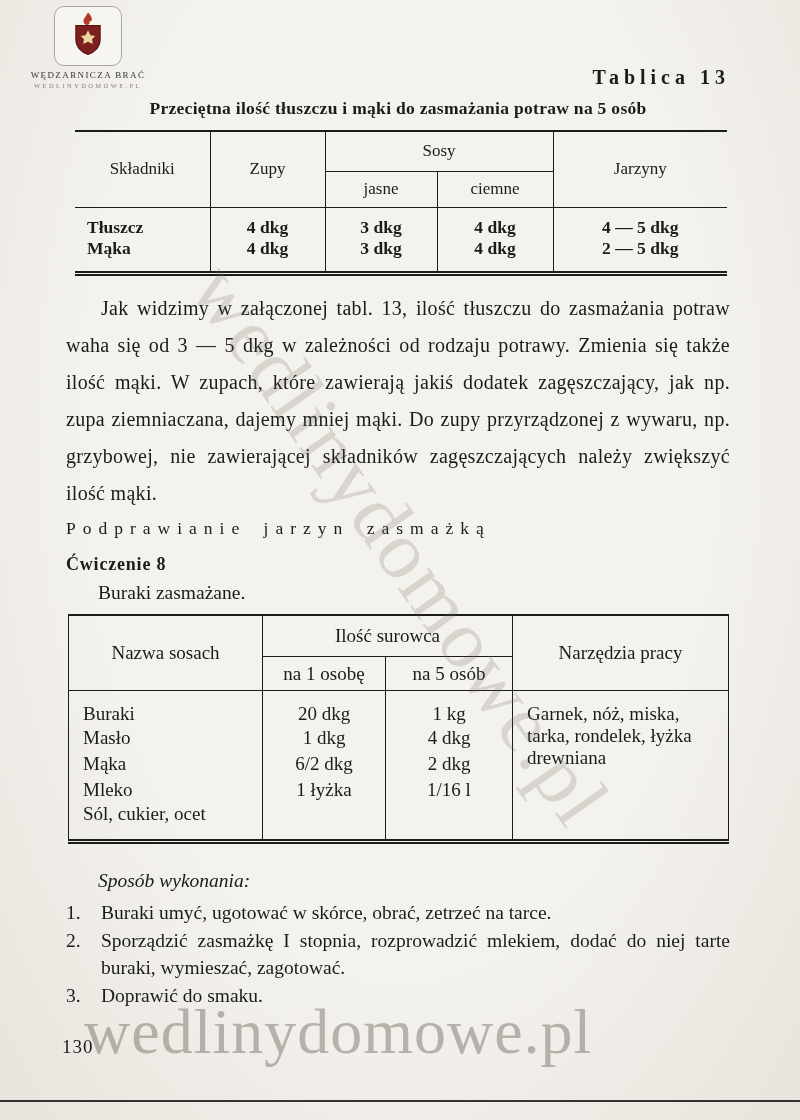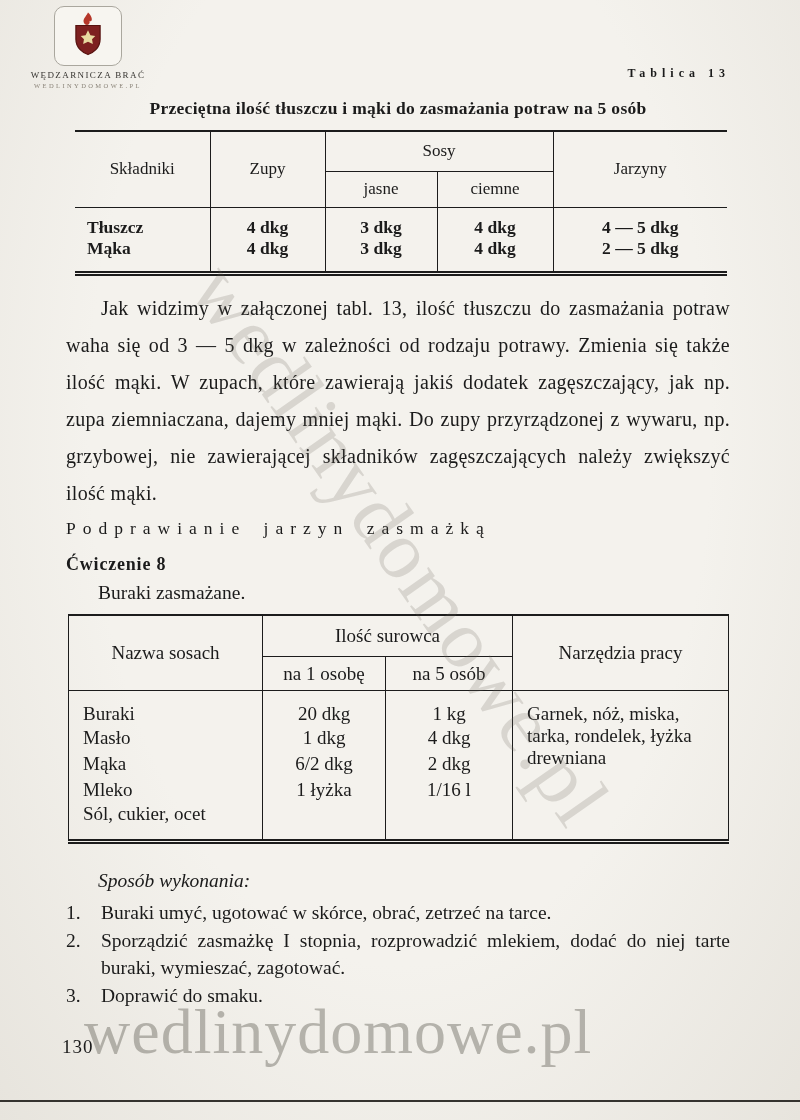--- a/index.html
+++ b/index.html
@@ -13,21 +13,21 @@
   }
   .page { position:relative; width:800px; height:1120px; }
   .content { padding:0 70px 0 66px; position:relative; }
 
   
   .logo-badge { position:absolute; left:24px; top:6px; width:128px; text-align:center; }
   .crest-box { width:68px; height:60px; margin:0 auto; border:1px solid #aaa79e; border-radius:10px;
                background:#f7f5f0; display:flex; align-items:center; justify-content:center; }
   .logo-title { margin-top:4px; font-size:9px; letter-spacing:1.4px; color:#35332f; white-space:nowrap; }
   .logo-subtitle { margin-top:2px; font-size:6.5px; letter-spacing:2.4px; color:#8a8378; white-space:nowrap; }
-  .tablica { position:absolute; right:70px; top:66px; font-weight:700; font-size:12px; letter-spacing:5px; white-space:nowrap; }
+  .tablica { position:absolute; right:70px; top:66px; font-weight:700; font-size:20px; letter-spacing:5px; white-space:nowrap; }
 
   .table-title { padding-top:98px; text-align:center; font-weight:700; font-size:17.5px; letter-spacing:0.3px; }
 
   
   table { border-collapse:collapse; table-layout:fixed; }
   th, td { font-weight:400; text-align:center; vertical-align:middle; }
 
   .t1 { margin:11px 0 0 9px; width:652px; font-size:17px;
         border-top:2px solid #1c1c1c; border-bottom:5px double #1c1c1c; }
   .t1 .vline { border-left:1.5px solid #1c1c1c; }

